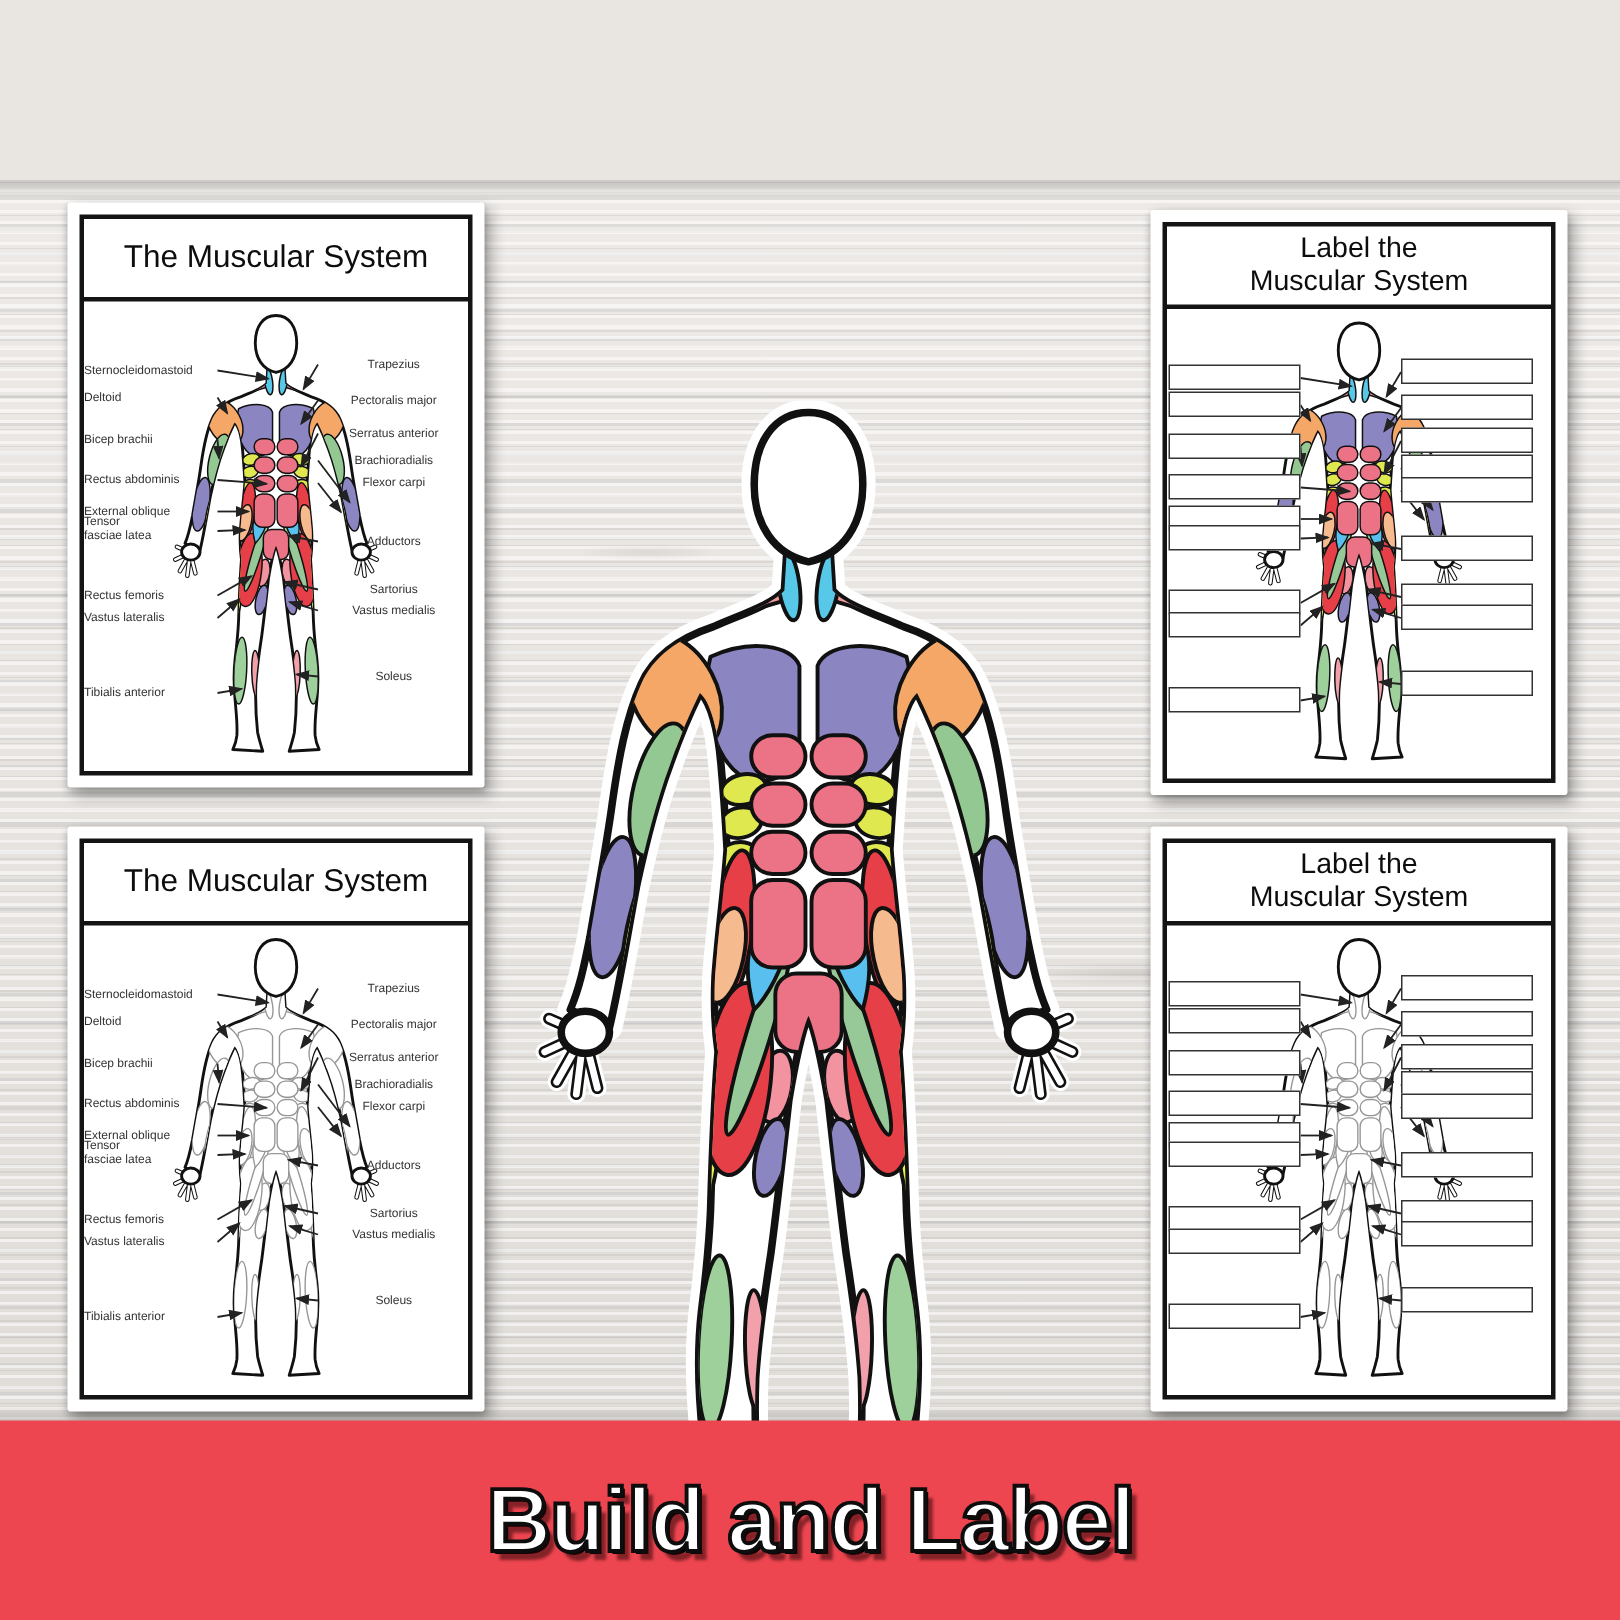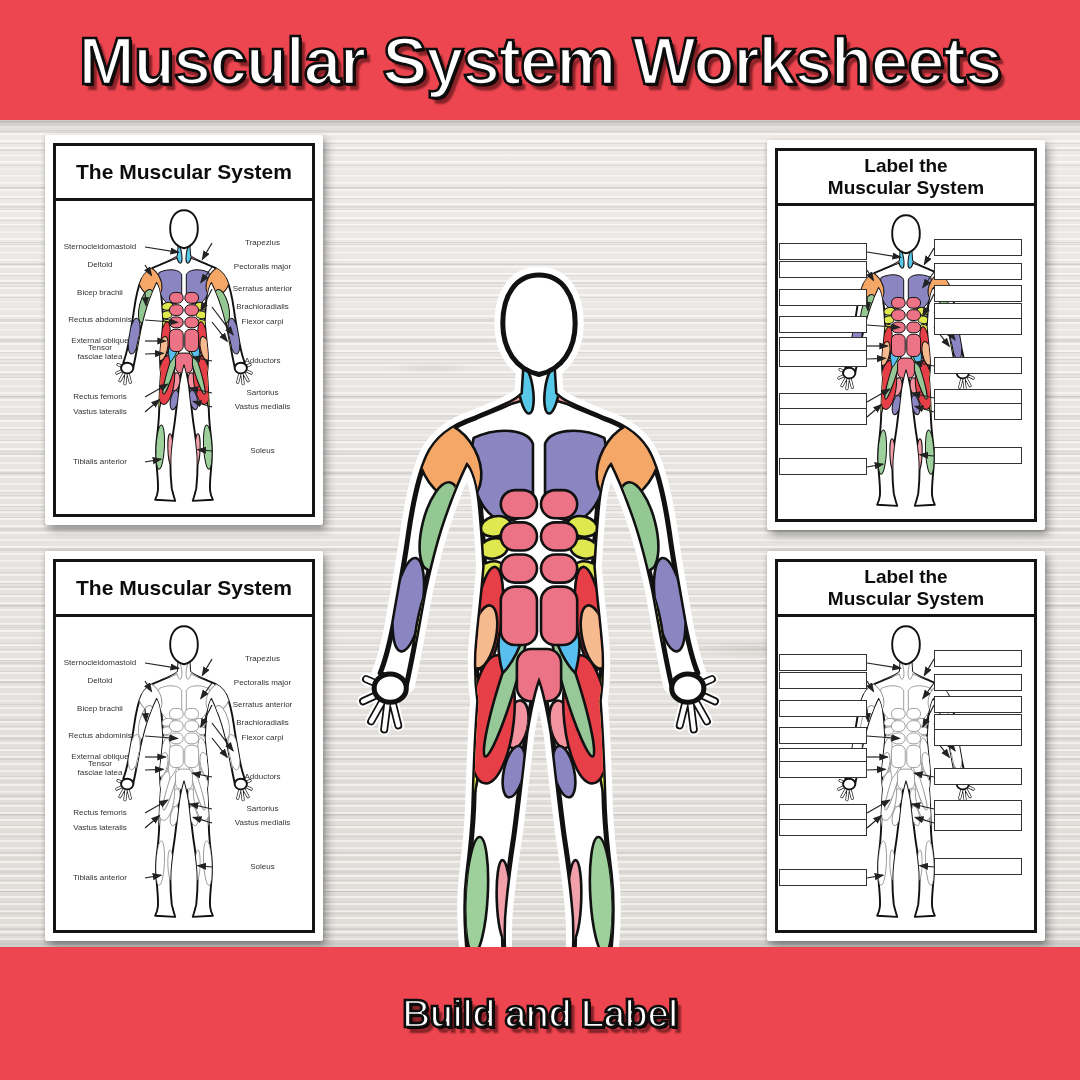--- a/index.html
+++ b/index.html
@@ -7,21 +7,21 @@
           font-family:"Liberation Sans",sans-serif;background:#e9e6e2;}
   
   .banner{position:absolute;left:0;width:1080px;display:flex;align-items:center;
           justify-content:center;z-index:5;}
   .banner.top{top:0;height:120px;}
   .banner.bottom{top:947px;height:133px;}
   .banner-text{color:#fff;font-weight:bold;letter-spacing:-1px;
      -webkit-text-stroke:2.6px #0d0d0d;
      text-shadow:5px 6px 2px rgba(45,5,8,.55), 2px 2px 0 #000;}
   .banner.top .banner-text{font-size:67px;}
-  .banner.bottom .banner-text{font-size:39px;}
+  .banner.bottom .banner-text{font-size:60px;}
   
   .wood{position:absolute;left:0;top:120px;width:1080px;height:827px;
     background-color:#e8e5e1;
     background-image:
       radial-gradient(ellipse 90px 10px at 18% 82%, rgba(150,130,115,.28), transparent 70%),
       radial-gradient(ellipse 120px 12px at 70% 64%, rgba(145,135,128,.22), transparent 70%),
       radial-gradient(ellipse 70px 8px at 40% 30%, rgba(160,150,140,.18), transparent 70%),
       repeating-linear-gradient(0deg, rgba(255,255,255,.55) 0 2px, rgba(255,255,255,0) 2px 7px),
       repeating-linear-gradient(0deg, rgba(170,165,160,.22) 0 1px, rgba(170,165,160,0) 1px 11px),
       repeating-linear-gradient(0deg, rgba(0,0,0,0) 0 17px, rgba(140,150,160,.16) 17px 19px),
@@ -30,54 +30,51 @@
       background:linear-gradient(rgba(0,0,0,.18),rgba(0,0,0,0));}
   .wood::after{content:'';position:absolute;bottom:0;left:0;right:0;height:10px;
       background:linear-gradient(rgba(0,0,0,0),rgba(0,0,0,.14));}
   
   .card{position:absolute;width:278px;height:390px;background:#fff;z-index:2;
         padding:8px;box-sizing:border-box;border-radius:2px;
         box-shadow:4px 5px 10px rgba(0,0,0,.32), 0 2px 4px rgba(0,0,0,.18);}
   .card-inner{width:100%;height:100%;border:3px solid #141414;box-sizing:border-box;
         display:flex;flex-direction:column;}
   .card-title{height:52px;flex:0 0 52px;border-bottom:3px solid #141414;
-        display:flex;align-items:center;justify-content:center;font-weight:bold;
+        display:flex;align-items:center;justify-content:center;font-weight:normal;
         color:#0d0d0d;white-space:pre-line;text-align:center;line-height:1.15;}
   .t-big{font-size:21px;}
   .t-two{font-size:19px;}
   .card-figure{position:relative;flex:1;overflow:hidden;}
   .fig-small{position:absolute;left:57px;top:6px;width:142px;height:296px;}
   .fig-small svg,.fig-center svg{width:100%;height:100%;display:block;}
   .fig-center{position:absolute;left:353px;top:147px;width:372px;height:774px;z-index:1;}
   
   .fig .skin{fill:#ffffff;stroke:#111;stroke-width:5;stroke-linejoin:round;}
   .fig .halo{fill:#ffffff;stroke:#ffffff;stroke-width:17;stroke-linejoin:round;}
   .fig .muscle{stroke:#111;stroke-width:2.6;stroke-linejoin:round;}
   .fig.colored .muscle{fill:var(--mc,#ddd);}
   .fig.outline .muscle{fill:#ffffff;stroke:#979797;stroke-width:2.4;}
   .fig .finger-under{stroke:#111;stroke-width:8;stroke-linecap:round;fill:none;}
   .fig .finger-halo{stroke:#fff;stroke-width:12;stroke-linecap:round;fill:none;}
   .fig .finger-core{stroke:#fff;stroke-width:4.5;stroke-linecap:round;fill:none;}
   
   .ann-svg{position:absolute;inset:0;width:100%;height:100%;}
   .ann-svg line{stroke:#222;stroke-width:1.2;}
   .ann-label{position:absolute;font-size:8px;color:#333;white-space:pre-line;line-height:1.15;}
-  .ann-label.L{left:0;width:88px;text-align:center;}
+  .ann-label.L{left:0;width:88px;text-align:left;}
   .ann-label.R{left:159px;width:95px;text-align:center;}
   .ann-box{position:absolute;width:88px;height:17px;border:1.5px solid #333;
            background:#fff;box-sizing:border-box;}
 </style>
 </head>
 <body>
 
 <div class="poster">
 
-  <div class="banner top" id="banner-top" style="background: rgb(238, 70, 80);">
-    <span class="banner-text">Muscular System Worksheets</span>
-  </div>
 
   <div class="wood">
     <div class="fig-center" id="fig-center">
         <svg class="fig colored" viewBox="0 0 370 770" xmlns="http://www.w3.org/2000/svg">
     <defs>
             <clipPath id="clip-ctr">
               <path d="M171,94 L169,126 C160,136 140,142 122,150 C98,158 82,170 74,188 C64,210 59,238 55,266 C51,296 45,326 40,356 C36,376 33,390 27,404 L53,416 C60,386 65,354 71,322 C77,294 84,266 93,242 C100,222 107,206 113,194 C120,200 125,218 127,242 C129,264 130,280 131,298 C129,326 125,354 123,382 C122,404 123,418 125,432 C122,470 121,505 120,538 C119,560 117,580 114,604 C111,630 112,660 115,688 C117,710 118,724 117,738 C116,748 113,756 110,762 L162,765 C158,752 155,742 153,732 C150,704 149,676 150,648 C152,618 156,592 160,566 C164,536 168,500 172,464 C176,440 180,420 185,408 C190,420 194,440 198,464 C202,500 206,536 210,566 C214,592 218,618 220,648 C221,676 220,704 217,732 C215,742 212,752 208,765 L260,762 C257,756 254,748 253,738 C252,724 253,710 255,688 C258,660 259,630 256,604 C253,580 251,560 250,538 C249,505 248,470 245,432 C247,418 248,404 247,382 C245,354 241,326 239,298 C240,280 241,264 243,242 C245,218 250,200 257,194 C263,206 270,222 277,242 C286,266 293,294 299,322 C305,354 310,386 317,416 L343,404 C337,390 334,376 330,356 C325,326 319,296 315,266 C311,238 306,210 296,188 C288,170 272,158 248,150 C230,142 210,136 201,126 L199,94 C190,98 180,98 171,94 Z"></path>
               <path d="M185,8 C162,8 149,28 149,56 C149,82 162,102 185,107 C208,102 221,82 221,56 C221,28 208,8 185,8 Z"></path>
             </clipPath>
           </defs>

